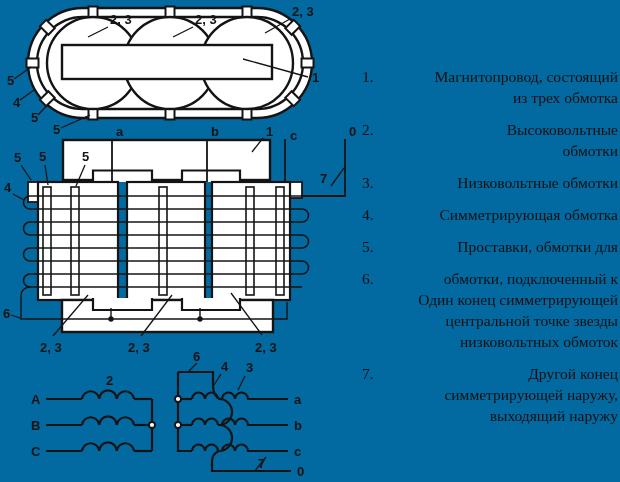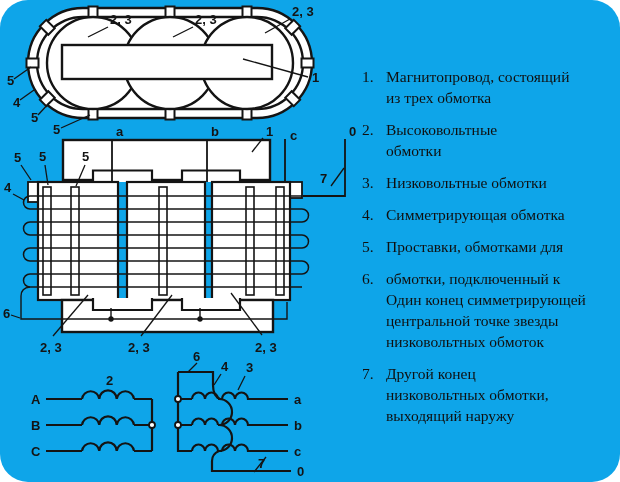--- a/index.html
+++ b/index.html
@@ -1,24 +1,24 @@
 <!DOCTYPE html>
 <html><head>
 <meta charset="utf-8">
 <style>
   html,body{margin:0;padding:0;background:#fff;}
-  .stage{position:relative;width:620px;height:482px;background:#0ea5e9;overflow:hidden;
-         font-family:"Liberation Sans",sans-serif;border-radius:28px;}
+  .stage{position:relative;width:620px;height:482px;background:#0369a1;overflow:hidden;
+         font-family:"Liberation Sans",sans-serif;}
   .fig{position:absolute;left:0;top:0;}
   .dlabel{font:bold 13px "Liberation Sans",sans-serif;fill:#141414;}
   .legend{position:absolute;left:362px;top:66px;width:256px;color:#101010;
           font-family:"Liberation Serif",serif;font-size:15.5px;line-height:21px;}
   .lg-item{display:flex;margin-bottom:11px;}
   .lg-num{width:24px;flex:none;}
-  .lg-text{flex:1;}
+  .lg-text{flex:1;text-align:right;}
   .lg-item-7 .lg-line:first-child{}
 </style>
 </head>
 <body>
 
 <div class="stage">
 
   <svg class="fig" width="360" height="482" viewBox="0 0 360 482">
 
     <g stroke="#141414" fill="none" stroke-width="2.4">
@@ -245,35 +245,35 @@
       </div>
       <div class="lg-item lg-item-4">
         <div class="lg-num">4.</div>
         <div class="lg-text">
           <div class="lg-line">Симметрирующая обмотка</div>
         </div>
       </div>
       <div class="lg-item lg-item-5">
         <div class="lg-num">5.</div>
         <div class="lg-text">
-          <div class="lg-line">Проставки, обмотками для</div>
+          <div class="lg-line">Проставки, обмотки для</div>
         </div>
       </div>
       <div class="lg-item lg-item-6">
         <div class="lg-num">6.</div>
         <div class="lg-text">
           <div class="lg-line">обмотки, подключенный к</div>
           <div class="lg-line">Один конец симметрирующей</div>
           <div class="lg-line">центральной точке звезды</div>
           <div class="lg-line">низковольтных обмоток</div>
         </div>
       </div>
       <div class="lg-item lg-item-7">
         <div class="lg-num">7.</div>
         <div class="lg-text">
           <div class="lg-line">Другой конец</div>
-          <div class="lg-line">низковольтных обмотки,</div>
+          <div class="lg-line">симметрирующей наружу,</div>
           <div class="lg-line">выходящий наружу</div>
         </div>
       </div>
     </div>
 
 </div>
 
 </body></html>

